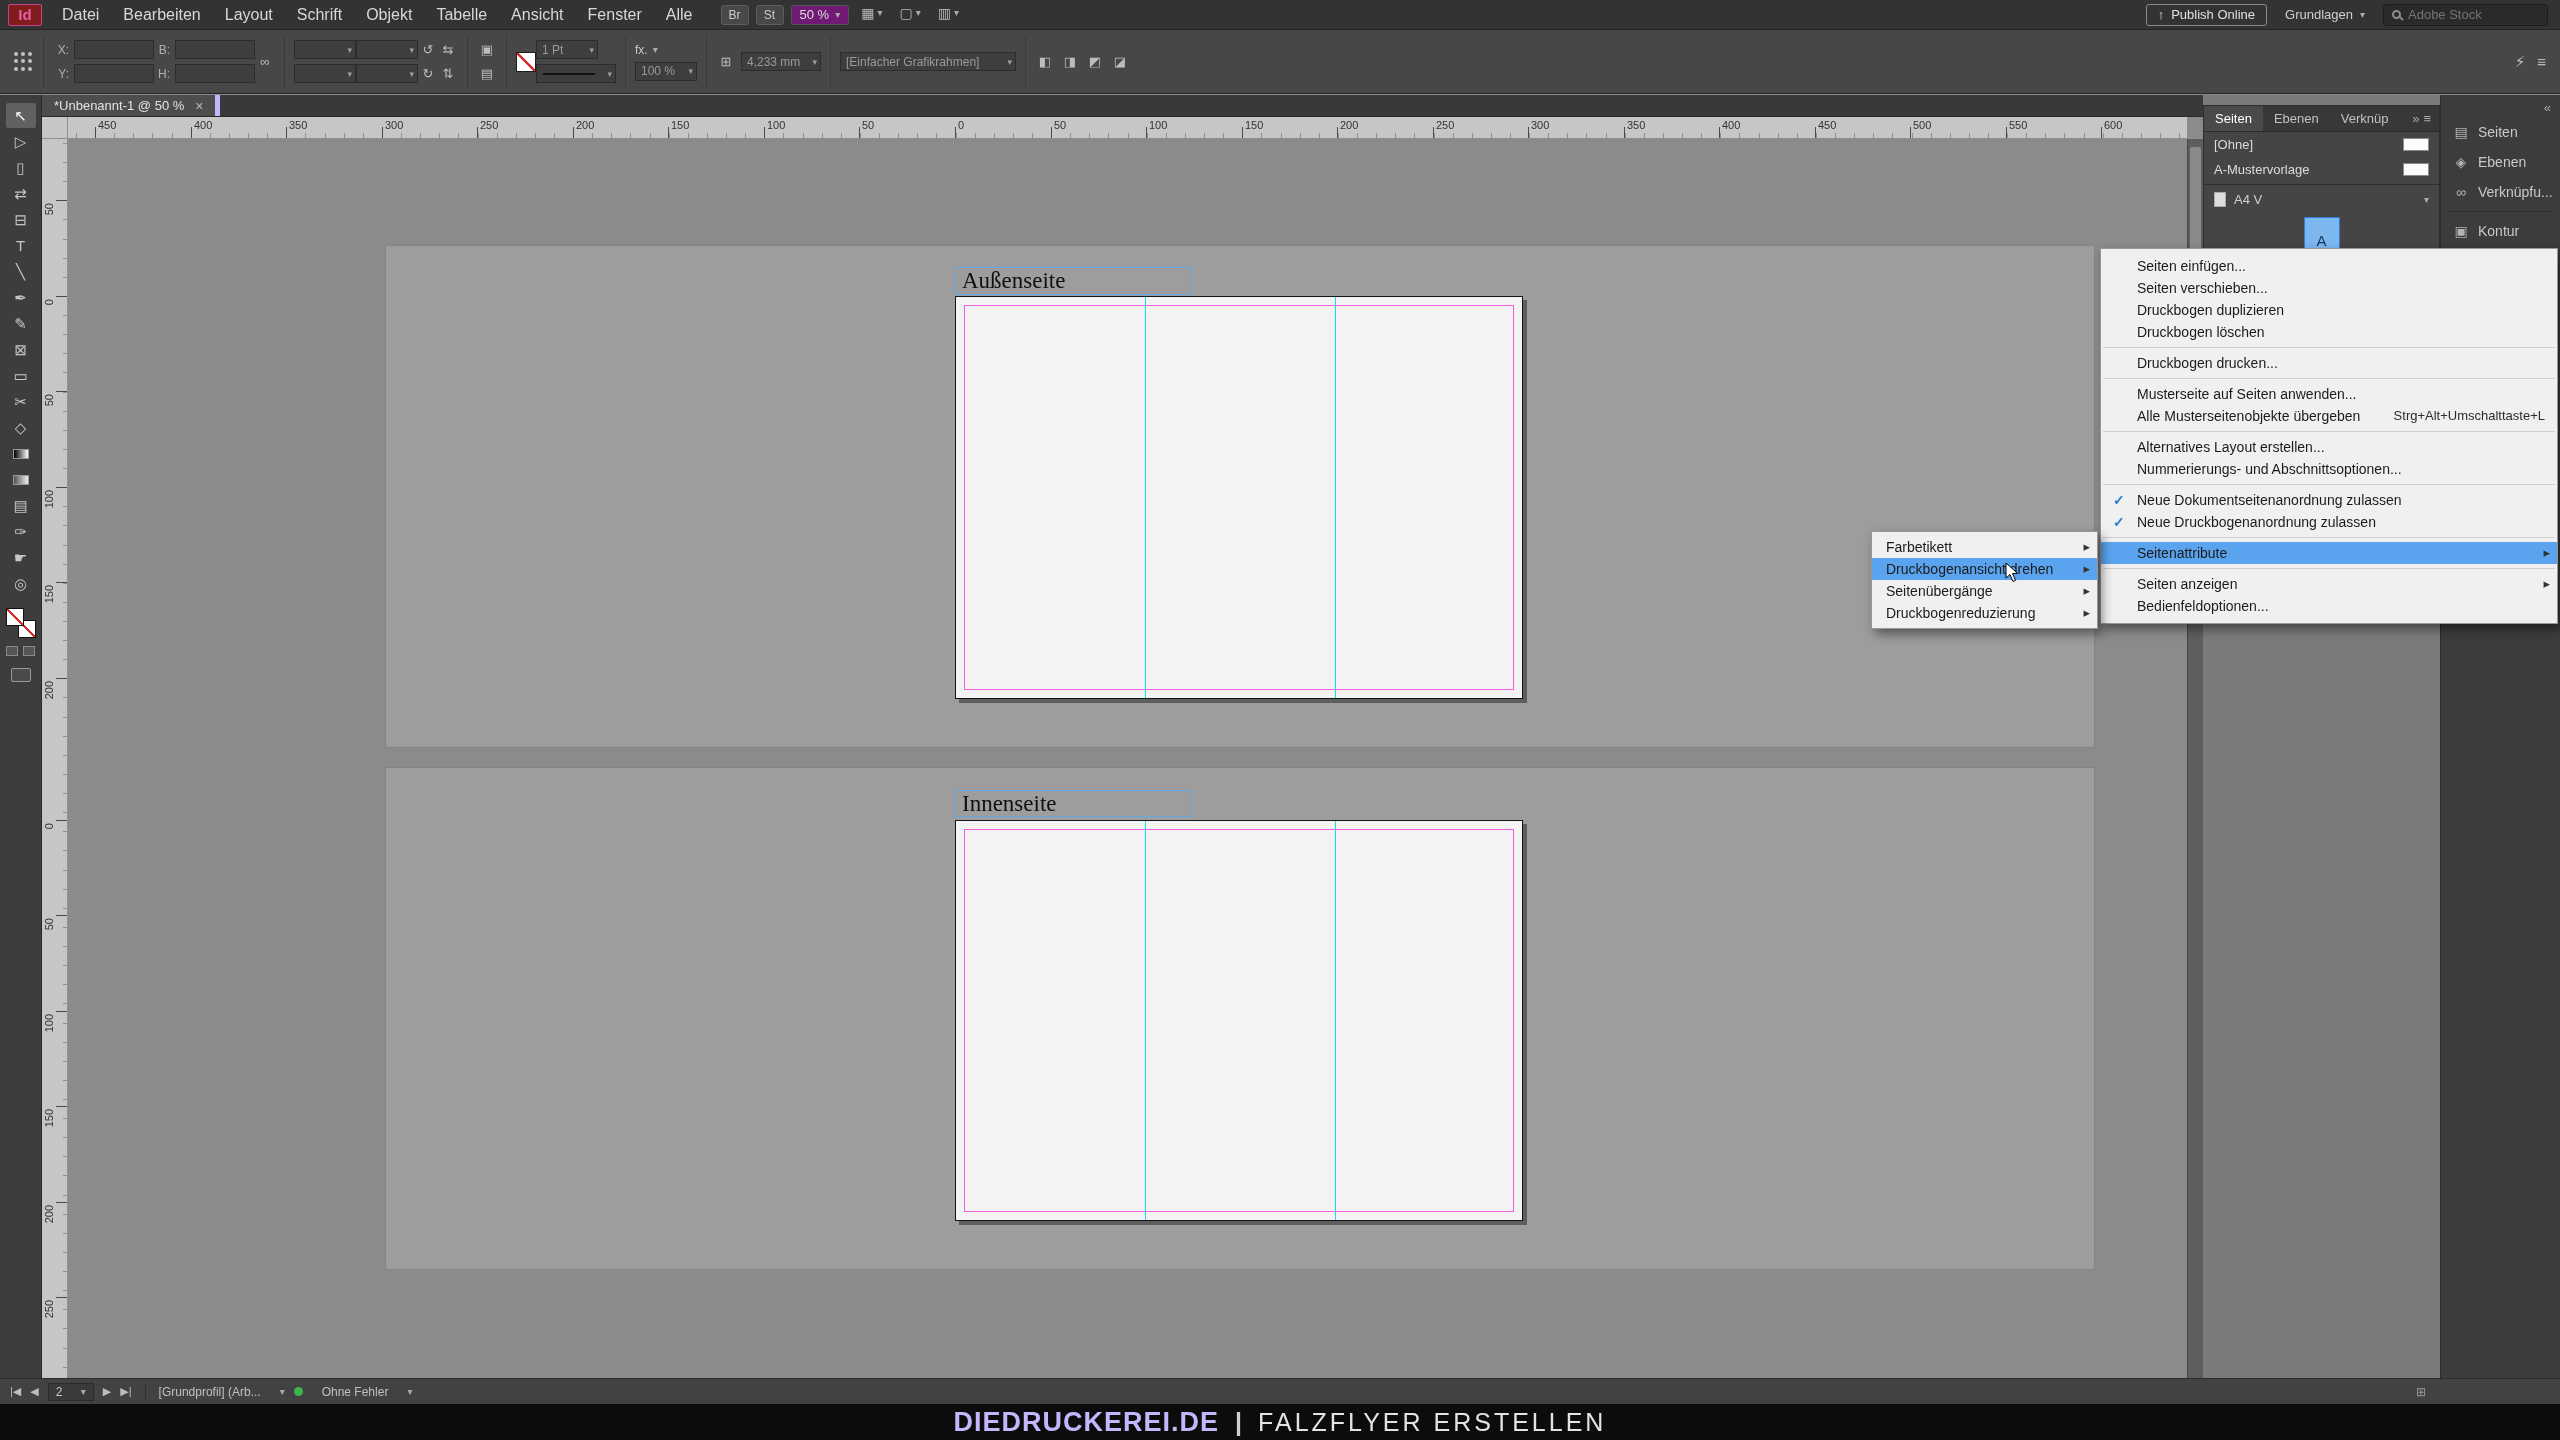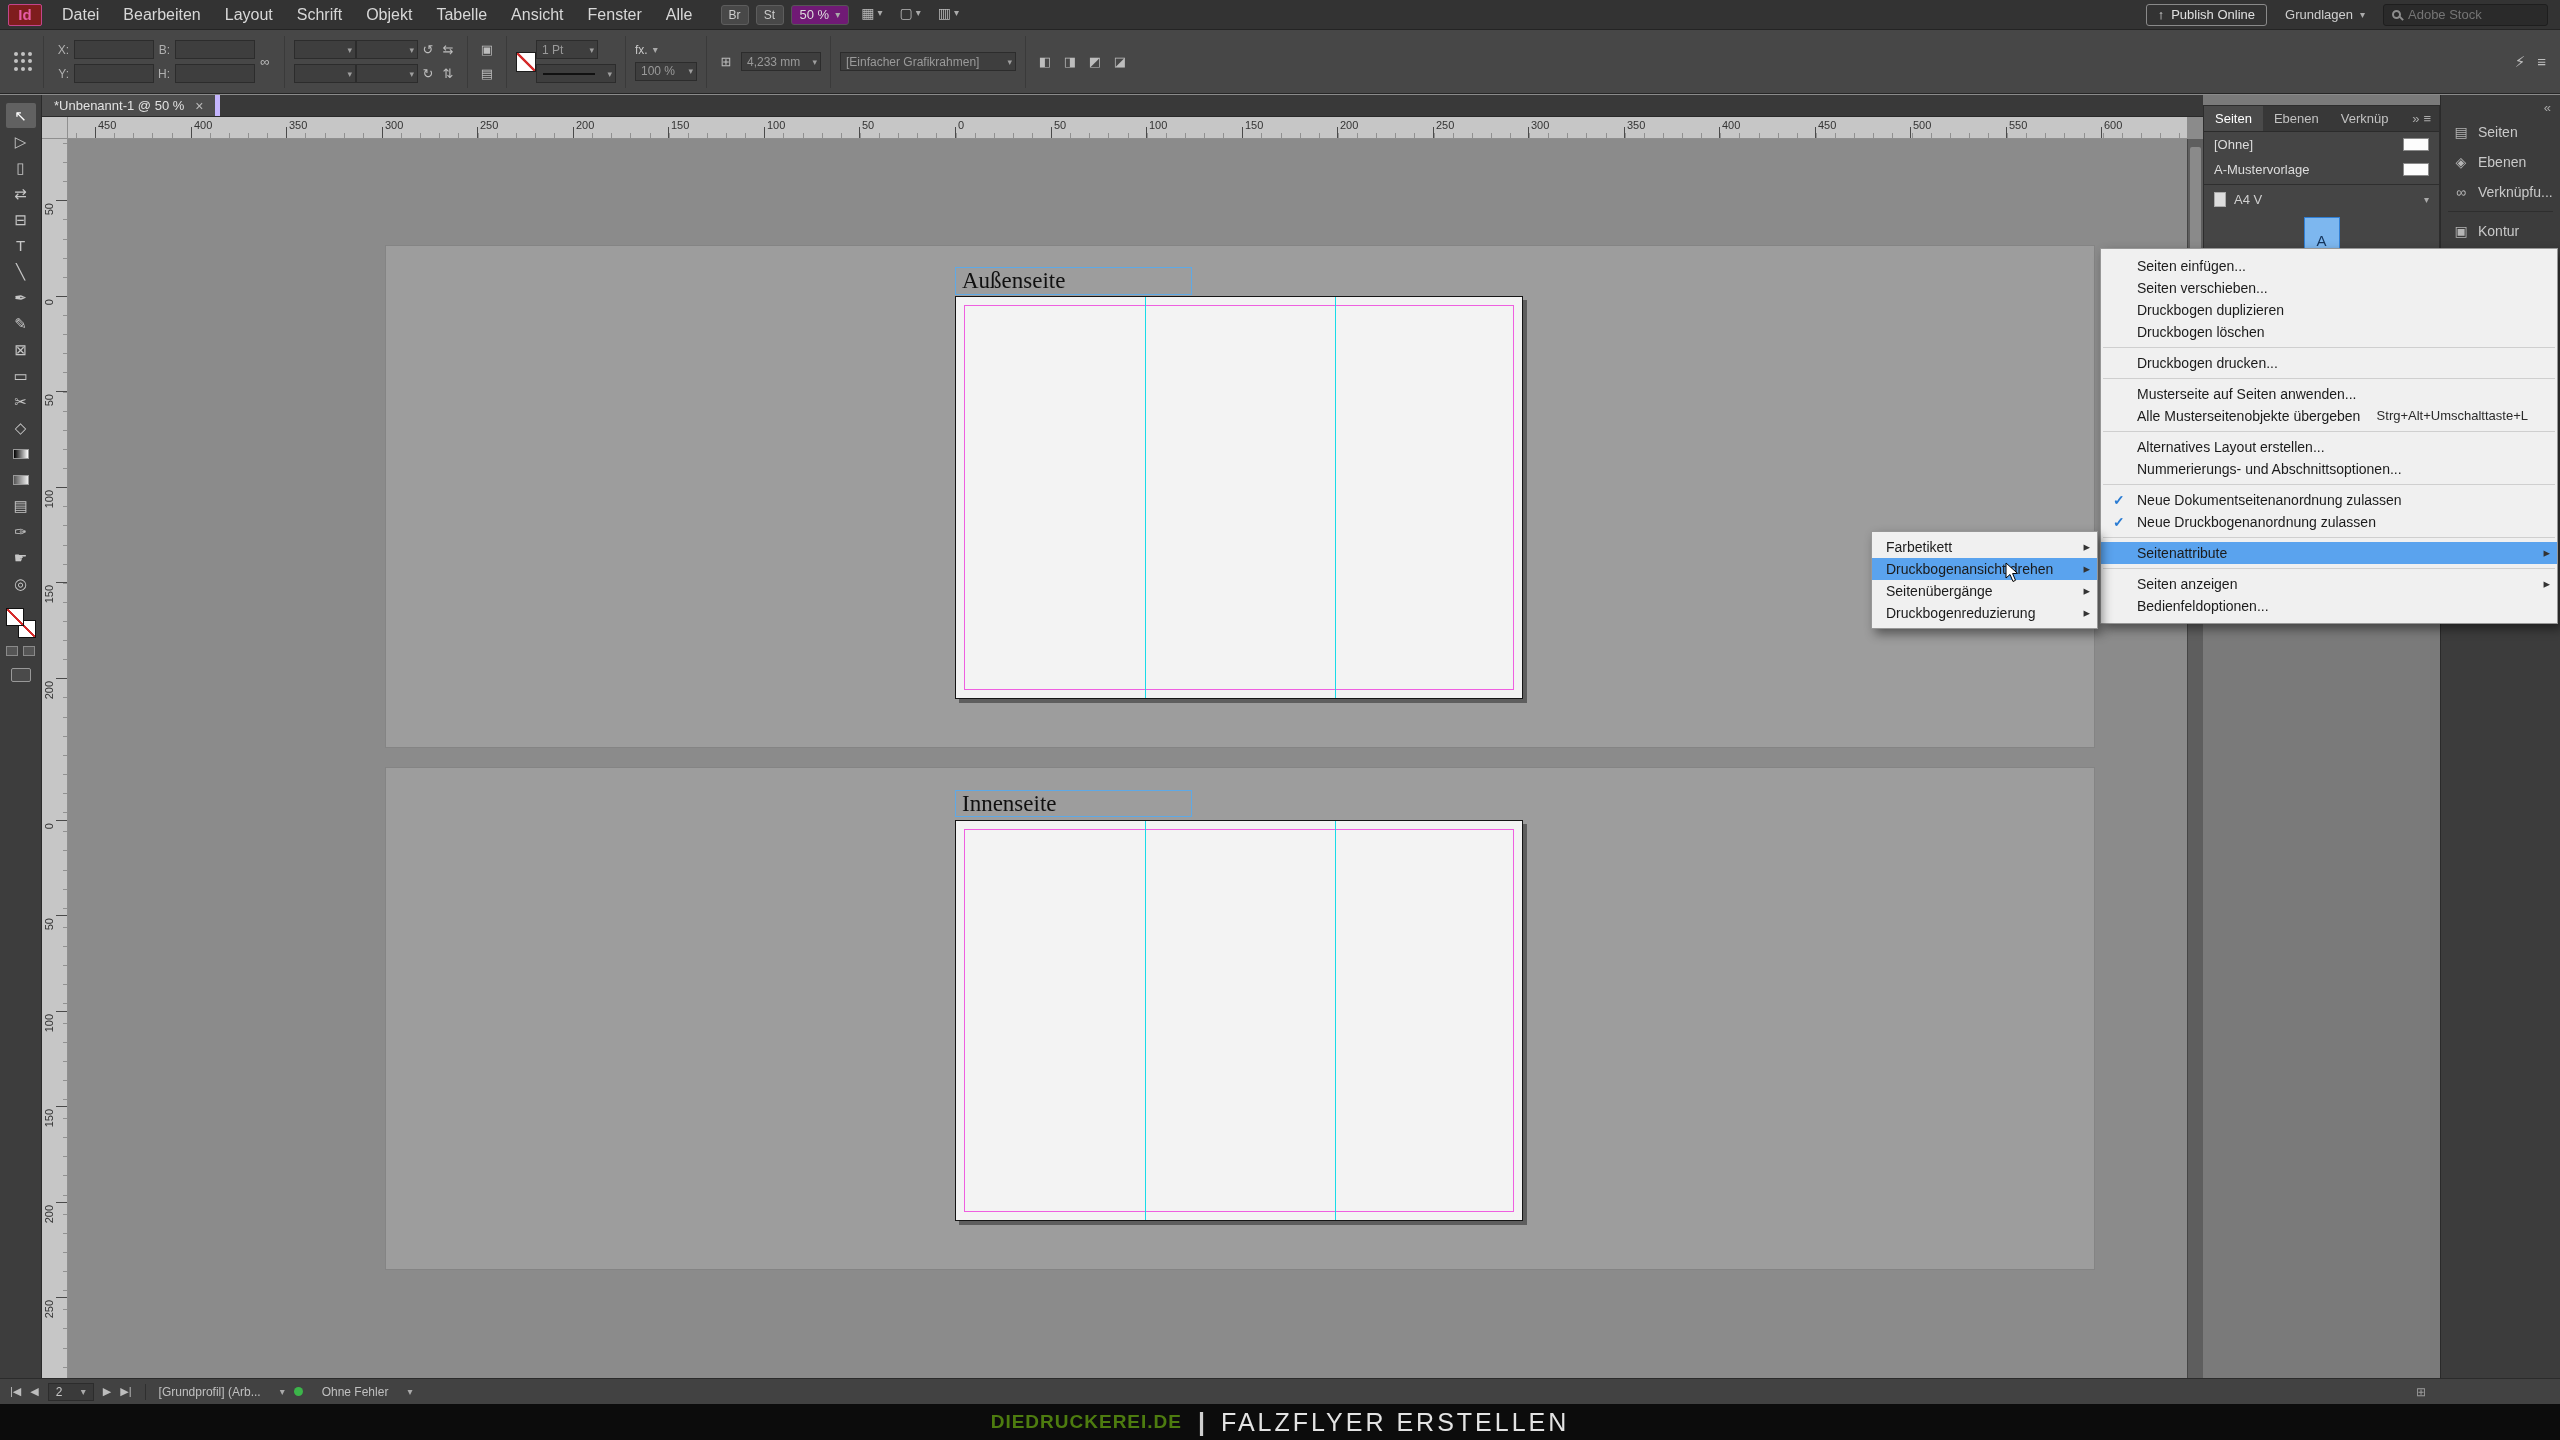--- a/index.html
+++ b/index.html
@@ -139,21 +139,21 @@
   .dock-sep{height:1px;background:#2e2e2e;margin:4px 7px}
 
   
   .cmenu{position:absolute;background:#f0f0f0;border:1px solid #979797;box-shadow:4px 5px 10px rgba(0,0,0,.45);
          font-size:14px;color:#1b1b1b;z-index:50}
   #context-menu{left:2100px;top:248px;width:458px;padding:6px 0}
   #context-submenu{left:1871px;top:531px;width:227px;padding:4px 0;z-index:55}
   .mi{height:22px;line-height:22px;padding:0 20px 0 36px;position:relative;white-space:nowrap}
   #context-submenu .mi{padding-left:14px}
   .mi.hi{background:#5aa3ee}
-  .mi .sc{position:absolute;right:29px;color:#2b2b2b;font-size:13px}
+  .mi .sc{position:absolute;right:12px;color:#2b2b2b;font-size:13px}
   .mi.chk::before{content:"✓";position:absolute;left:12px;color:#2b7cd3;font-weight:bold}
   .mi.sub::after{content:"▸";position:absolute;right:7px;top:0;font-size:13px;color:#333}
   .msep{height:1px;background:#cfcfcf;margin:4px 2px}
 
   
   #cursor{position:absolute;left:2005px;top:562px;z-index:60}
 
   
   #statusbar{position:absolute;left:0;top:1378px;width:2560px;height:26px;background:#424242;
              border-top:1px solid #2b2b2b;display:flex;align-items:center;gap:9px;padding-left:10px;
@@ -162,21 +162,21 @@
   .page-field{display:flex;align-items:center;gap:8px;background:#3a3a3a;border:1px solid #2c2c2c;
               height:18px;padding:0 7px;min-width:46px;font-size:12px;justify-content:space-between}
   .sb-dd{display:flex;align-items:center;gap:19px;font-size:12px;color:#c0c0c0}
   .dot{width:9px;height:9px;border-radius:50%;background:#3cb54a;flex:none}
   .sb-sep{width:1px;height:16px;background:#2f2f2f;margin:0 4px}
   .grip{margin-left:auto;margin-right:134px;color:#9a9a9a;font-size:12px}
 
   
   #footer{position:absolute;left:0;top:1404px;width:2560px;height:36px;background:#0c0c0c;display:flex;
           align-items:center;justify-content:center;gap:16px;z-index:30}
-  .brand{font-size:19px;font-weight:bold;letter-spacing:1px;color:#4d7c0f}
+  .brand{font-size:27px;font-weight:bold;letter-spacing:1px;color:#c4b5fd}
   .fsep{font-size:25px;color:#cfcfcf;font-weight:bold}
   .ftitle{font-size:25px;letter-spacing:3px;color:#e3e3e3}
 </style>
 </head>
 <body>
 
 <div id="app">
 
   <div id="menubar">
     <div class="logo">Id</div>

